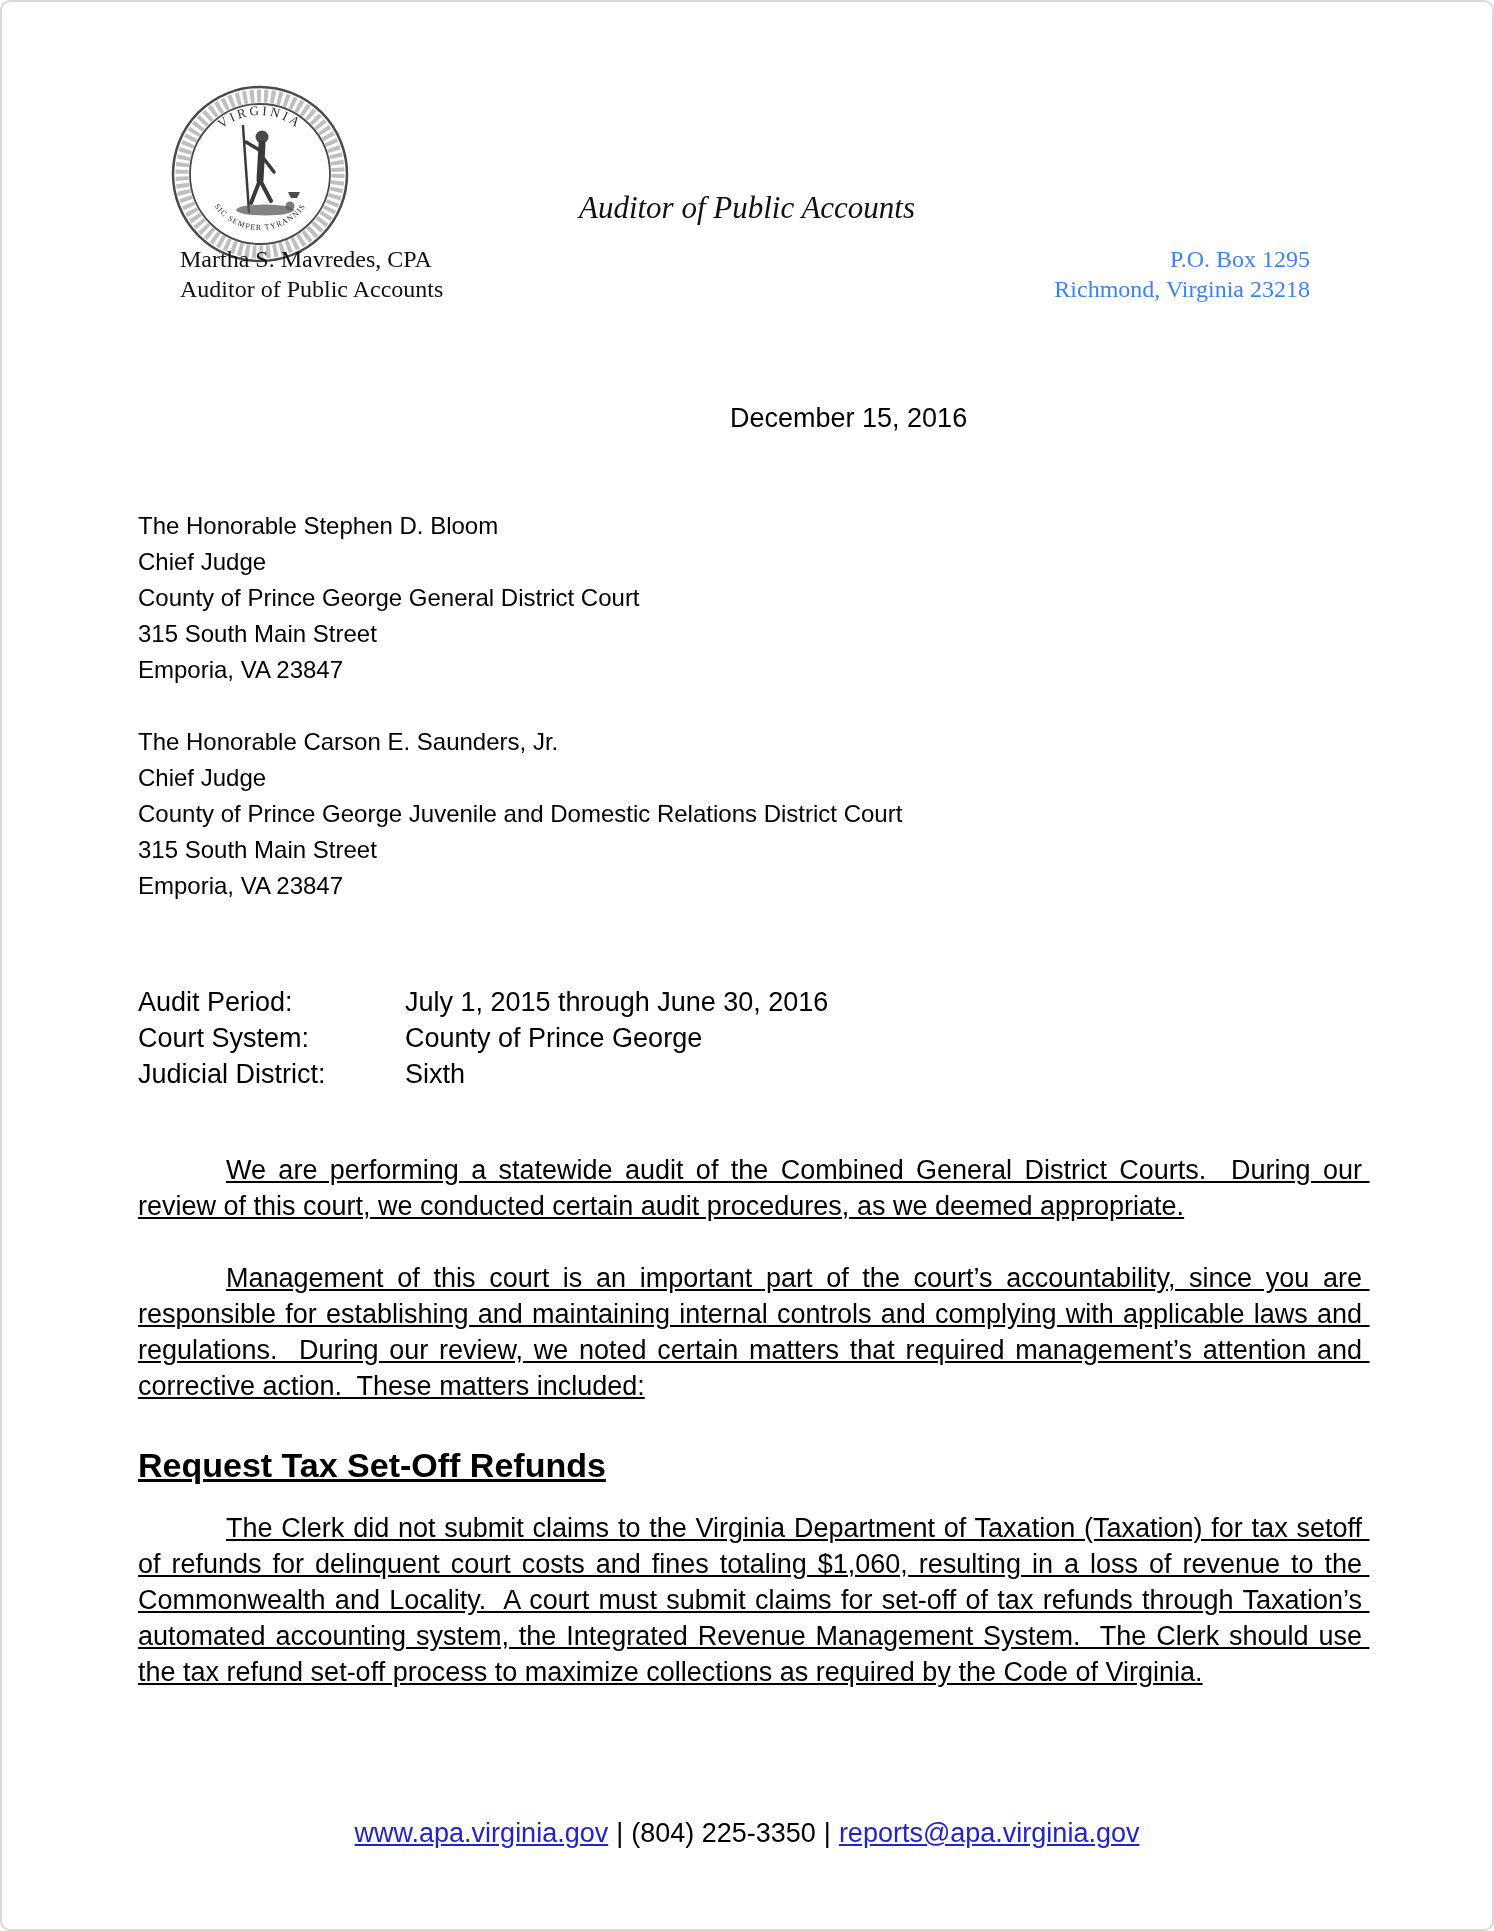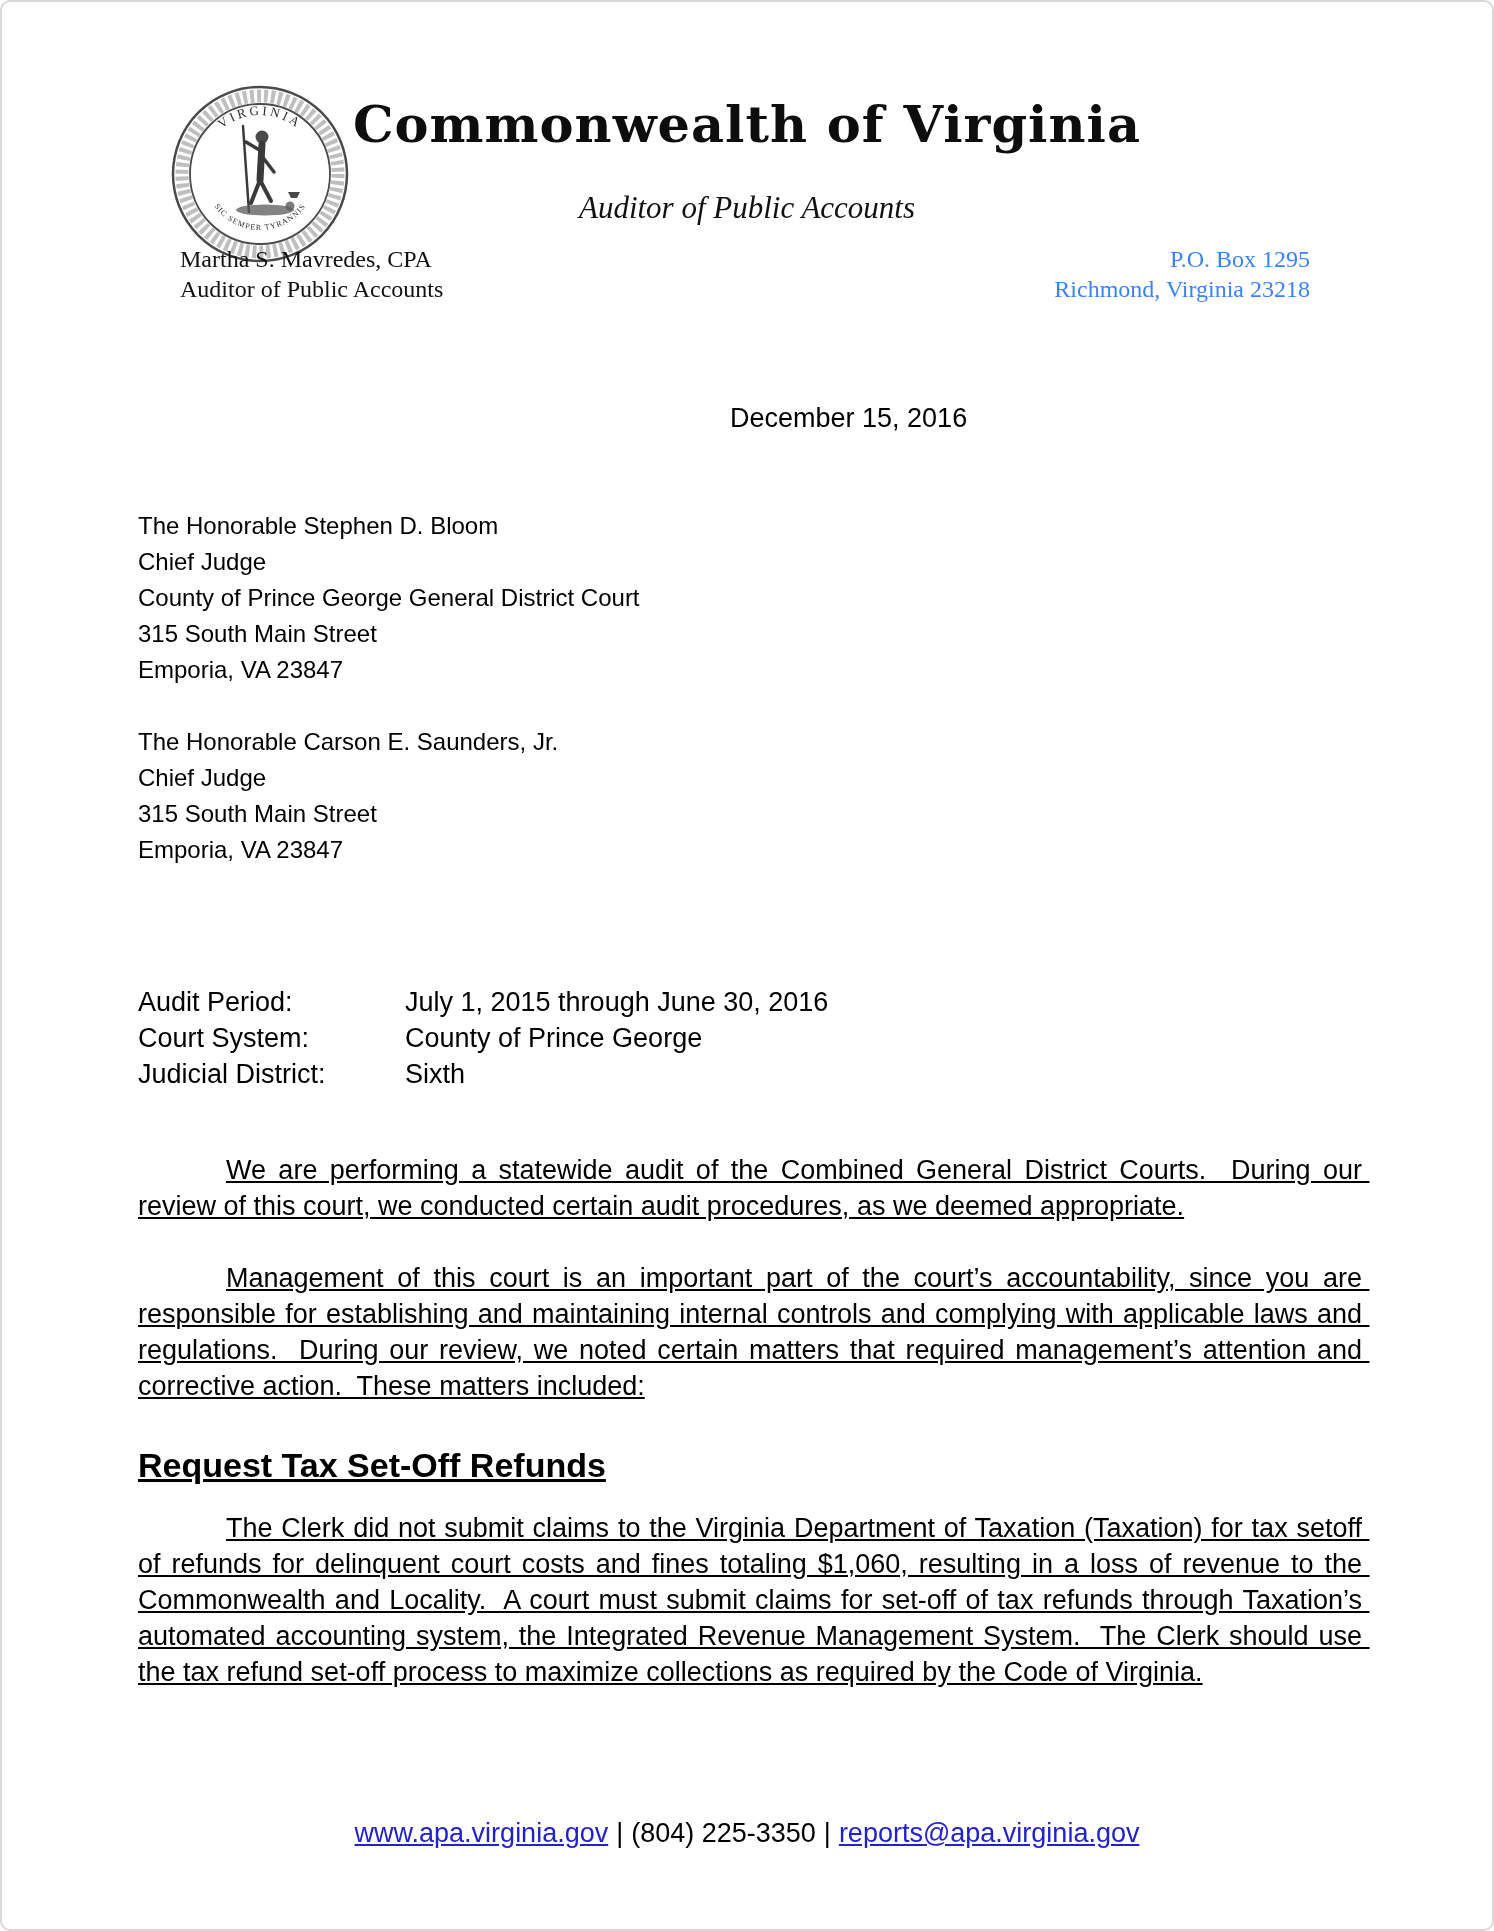--- a/index.html
+++ b/index.html
@@ -157,21 +157,20 @@
       <line x1="91" y1="67" x2="76" y2="58" stroke-width="3.5"></line>
       <line x1="91" y1="71" x2="104" y2="88" stroke-width="3.5"></line>
       <line x1="90" y1="96" x2="81" y2="119" stroke-width="4"></line>
       <line x1="90" y1="96" x2="101" y2="117" stroke-width="4"></line>
       <ellipse cx="95" cy="126" rx="29" ry="5.5" fill="#5a5a5a" stroke="none" opacity="0.75"></ellipse>
       <circle cx="120" cy="122" r="4.5" fill="#5a5a5a" stroke="none" opacity="0.8"></circle>
       <path d="M 118 108 L 130 108 L 127 114 L 121 114 Z" fill="#4a4a4a" stroke="none"></path>
     </g>
   </svg>
 
-  <div class="masthead-title">Commonwealth of Virginia</div>
   <div class="masthead-subtitle">Auditor of Public Accounts</div>
 
   <div class="contact-left">
     <div>Martha S. Mavredes, CPA</div>
     <div>Auditor of Public Accounts</div>
   </div>
   <div class="contact-right">
     <div>P.O. Box 1295</div>
     <div>Richmond, Virginia 23218</div>
   </div>
@@ -182,20 +181,21 @@
     <div>The Honorable Stephen D. Bloom</div>
     <div>Chief Judge</div>
     <div>County of Prince George General District Court</div>
     <div>315 South Main Street</div>
     <div>Emporia, VA 23847</div>
   </div>
 
   <div class="recipient recipient-2">
     <div>The Honorable Carson E. Saunders, Jr.</div>
     <div>Chief Judge</div>
+    <div>County of Prince George Juvenile and Domestic Relations District Court</div>
     <div>315 South Main Street</div>
     <div>Emporia, VA 23847</div>
   </div>
 
   <div class="audit-info">
     <div class="audit-row">
       <div class="audit-label">Audit Period:</div>
       <div class="audit-value">July 1, 2015 through June 30, 2016</div>
     </div>
     <div class="audit-row">

